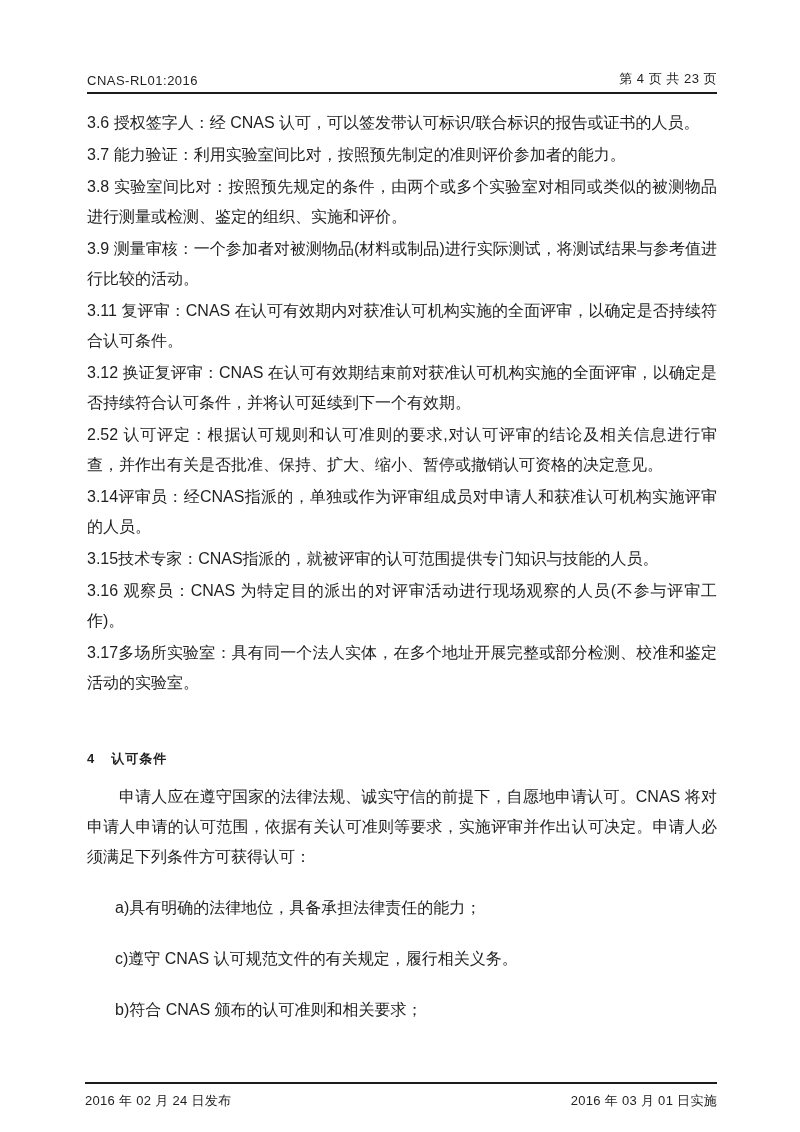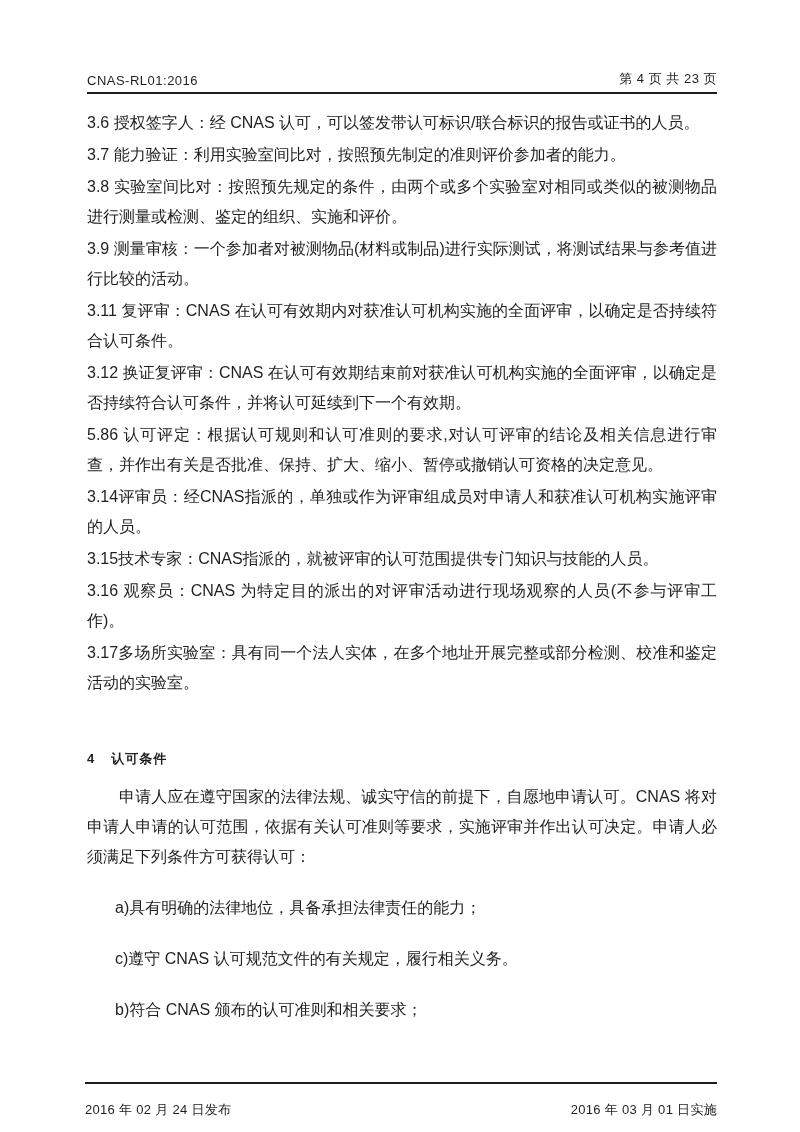--- a/index.html
+++ b/index.html
@@ -67,41 +67,41 @@
   .footer {
     position: absolute;
     top: 1082px;
     left: 85px;
     right: 83px;
     display: flex;
     justify-content: space-between;
     font-size: 13px;
     letter-spacing: 0.3px;
     border-top: 2px solid #1c1c1c;
-    padding-top: 17px;
+    padding-top: 8px;
   }
 </style>
 </head>
 <body>
 
 <div class="page">
 
   <div class="header">
     <span>CNAS-RL01:2016</span>
     <span>第 4 页 共 23 页</span>
   </div>
 
   <div class="doc-body">
     <p class="def">3.6 授权签字人：经 CNAS 认可，可以签发带认可标识/联合标识的报告或证书的人员。</p>
     <p class="def">3.7 能力验证：利用实验室间比对，按照预先制定的准则评价参加者的能力。</p>
     <p class="def">3.8 实验室间比对：按照预先规定的条件，由两个或多个实验室对相同或类似的被测物品进行测量或检测、鉴定的组织、实施和评价。</p>
     <p class="def">3.9 测量审核：一个参加者对被测物品(材料或制品)进行实际测试，将测试结果与参考值进行比较的活动。</p>
     <p class="def">3.11 复评审：CNAS 在认可有效期内对获准认可机构实施的全面评审，以确定是否持续符合认可条件。</p>
     <p class="def">3.12 换证复评审：CNAS 在认可有效期结束前对获准认可机构实施的全面评审，以确定是否持续符合认可条件，并将认可延续到下一个有效期。</p>
-    <p class="def">5.86 认可评定：根据认可规则和认可准则的要求,对认可评审的结论及相关信息进行审查，并作出有关是否批准、保持、扩大、缩小、暂停或撤销认可资格的决定意见。</p>
+    <p class="def">2.52 认可评定：根据认可规则和认可准则的要求,对认可评审的结论及相关信息进行审查，并作出有关是否批准、保持、扩大、缩小、暂停或撤销认可资格的决定意见。</p>
     <p class="def">3.14评审员：经CNAS指派的，单独或作为评审组成员对申请人和获准认可机构实施评审的人员。</p>
     <p class="def">3.15技术专家：CNAS指派的，就被评审的认可范围提供专门知识与技能的人员。</p>
     <p class="def">3.16 观察员：CNAS 为特定目的派出的对评审活动进行现场观察的人员(不参与评审工作)。</p>
     <p class="def">3.17多场所实验室：具有同一个法人实体，在多个地址开展完整或部分检测、校准和鉴定活动的实验室。</p>
 
     <h2 class="sec-heading">
       <span class="sec-num">4</span><span>认可条件</span>
     </h2>
 
     <p class="intro">申请人应在遵守国家的法律法规、诚实守信的前提下，自愿地申请认可。CNAS 将对申请人申请的认可范围，依据有关认可准则等要求，实施评审并作出认可决定。申请人必须满足下列条件方可获得认可：</p>

